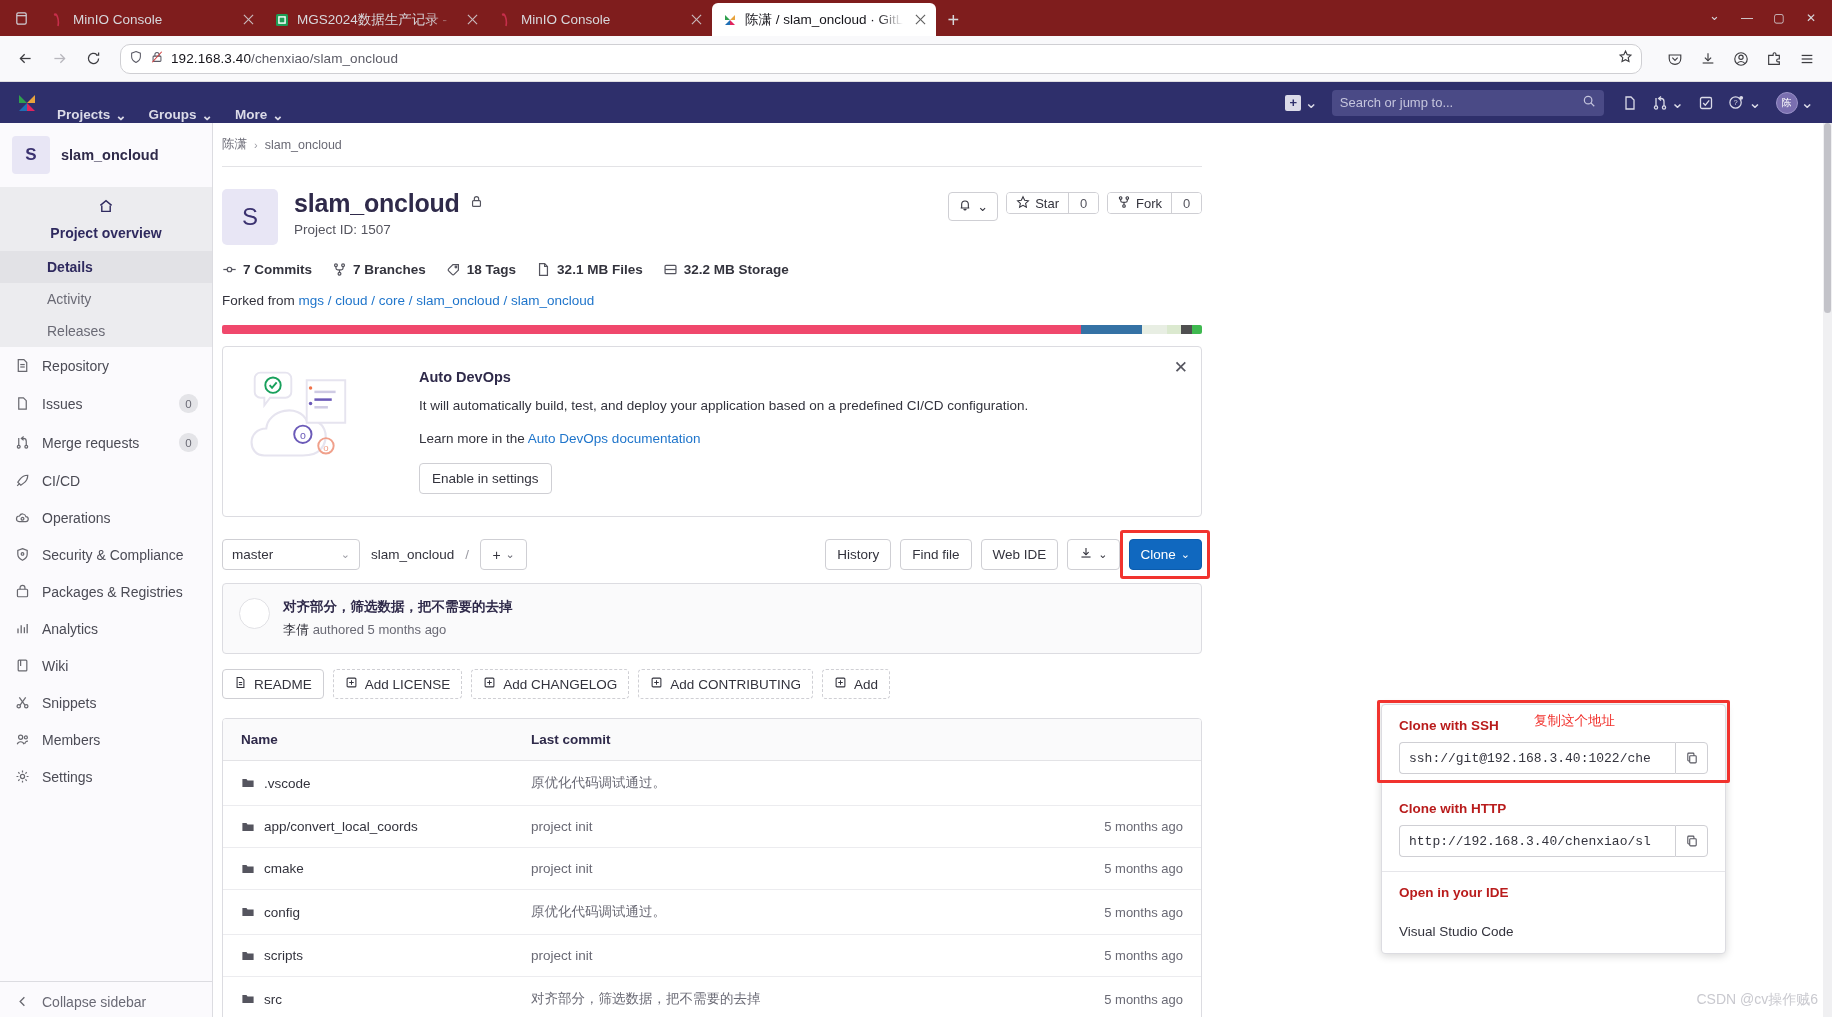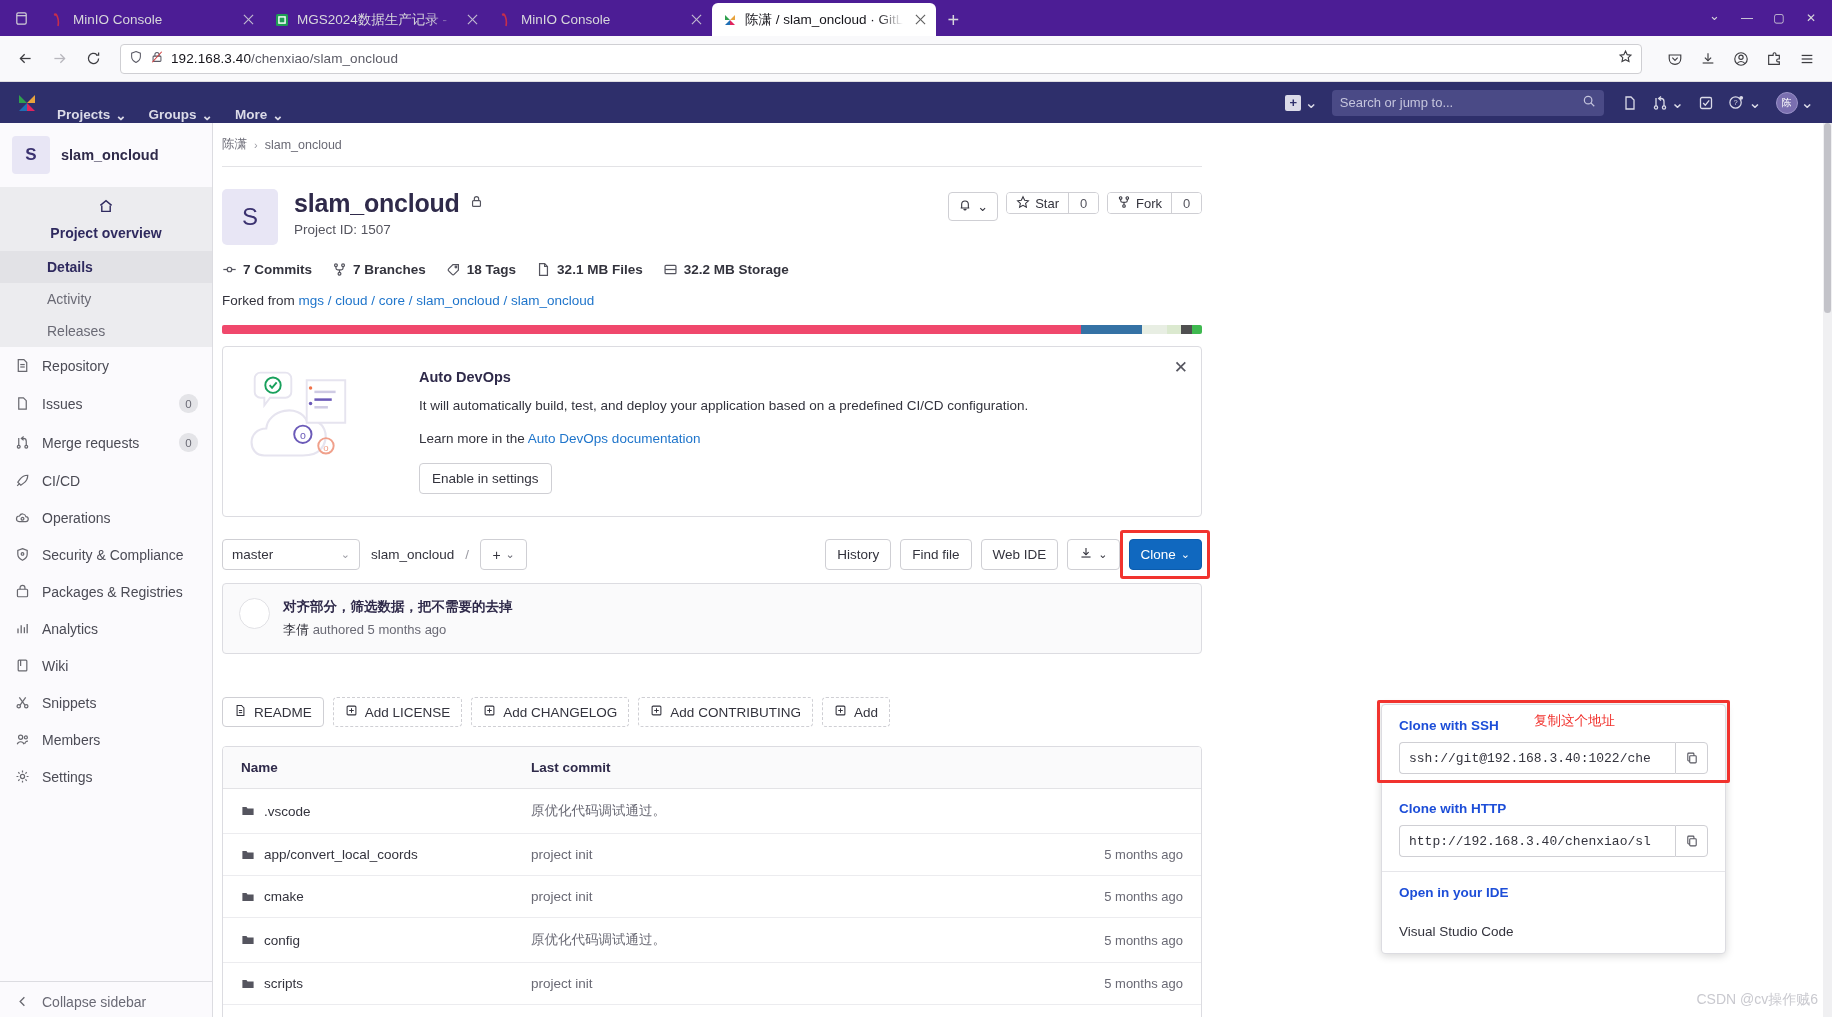--- a/index.html
+++ b/index.html
@@ -5,21 +5,21 @@
   * { box-sizing: border-box; margin: 0; padding: 0; }
   html, body {
     width: 1832px; height: 1017px;
     font-family: "Liberation Sans", sans-serif;
     background: #fff; overflow: hidden;
   }
   body { position: relative; }
 
   
   .browser-tabstrip {
-    height: 36px; background: #4c1d95; display: flex; align-items: flex-end;
+    height: 36px; background: #7f1d1d; display: flex; align-items: flex-end;
     padding-left: 2px; position: relative;
   }
   .tab-list-btn {
     width: 38px; height: 36px; display: flex; align-items: center; justify-content: center;
     color: #d0cfd6;
   }
   .btab {
     height: 33px; min-width: 224px; max-width: 236px; display: flex; align-items: center;
     padding: 0 6px 0 10px; color: #d7d7db; font-size: 13.5px; position: relative;
     border-radius: 6px 6px 0 0; gap: 7px;
@@ -37,21 +37,21 @@
   .winbtns > div { width: 30px; height:30px; display:flex;align-items:center;justify-content:center; color:#d7d7db; font-size:12px;}
   .chev-down-tabs { position:absolute; right: 112px; top: 8px; color:#d7d7db; font-size: 13px; }
 
   .browser-toolbar {
     height: 46px; background: #f9f9fb; display: flex; align-items: center;
     padding: 0 10px; gap: 4px; border-bottom: 1px solid #dedde1;
   }
   .navbtn { width: 30px; height:30px; display:flex; align-items:center; justify-content:center; color:#3d3d41; }
   .navbtn.disabled { color: #b8b7bd; }
   .urlbar {
-    flex: 1; height: 30px; background: #ffffff; border: 1px solid #cfcfd3; border-radius: 4px;
+    flex: 1; height: 30px; background: #ffffff; border: 1px solid #cfcfd3; border-radius: 10px;
     display:flex; align-items:center; padding: 0 8px; gap: 7px; margin-left: 8px; margin-right: 14px;
   }
   .urlbar .utext { font-size: 13.5px; color:#15141a; letter-spacing:.1px; }
   .urlbar .utext .dim { color: #5b5b66; }
   .toolbar-icons { display:flex; align-items:center; gap: 3px; }
   .toolbar-icons > div { width:30px; height:30px; display:flex;align-items:center;justify-content:center; color:#3d3d41;}
 
   
   .gl-nav {
     height: 41px; background: #2e2f6b; display:flex; align-items:center; gap: 0; padding-left: 8px;
@@ -159,40 +159,40 @@
   .btn-lg { height:31px; font-size:13.5px; padding: 0 11px;}
   .btn-blue { background:#1068bf; border-color:#0b5cad; color:#fff; font-weight:500;}
   .clone-hl { position:absolute; right:-8px; top:-9px; width: 90px; height: 49px; border:3px solid #f1332e; border-radius:3px; pointer-events:none;}
 
   
   .clone-dd {
     position:absolute; top: 581px; left: 1168px; width: 345px; background:#fff;
     border:1px solid #dcdce1; border-radius:4px; box-shadow: 0 2px 9px rgba(0,0,0,.16); z-index: 40;
   }
   .clone-sec { padding: 13px 17px 14px 17px; }
-  .clone-h { font-size:13.5px; font-weight:700; color:#1d4ed8; margin-bottom: 9px;}
+  .clone-h { font-size:13.5px; font-weight:700; color:#b91c1c; margin-bottom: 9px;}
   .clone-input-row { display:flex; align-items:stretch; height:32px; }
   .clone-input {
     flex:1; border:1px solid #cfcfd4; border-right:none; border-radius:4px 0 0 4px;
     font-family:"Liberation Mono", monospace; font-size:13px; color:#33333d;
     display:flex; align-items:center; padding: 0 9px; overflow:hidden; white-space:nowrap; background:#fff;
   }
   .clone-copy { width:33px; border:1px solid #cfcfd4; border-radius:0 4px 4px 0; background:#fff; display:flex;align-items:center;justify-content:center;color:#55555f;}
   .ide-item { padding: 11px 17px 14px 17px; font-size:13.5px; color:#33333d;}
   .ssh-hl { position:absolute; left:-5px; top:-5px; width: 353px; height: 83px; border:3px solid #f1332e; border-radius:2px; pointer-events:none; z-index:5;}
   .ann-red { position:absolute; left: 152px; top: 7px; color:#f1332e; font-size:13.5px; z-index: 6; white-space:nowrap;}
 
   .commit-card { border:1px solid #dcdce1; border-radius:4px; margin-top: 13px; padding: 14px 16px; display:flex; gap:13px; align-items:flex-start; background:#fafafb;}
   .commit-avatar { width:31px;height:31px;border-radius:50%;background:#fff;border:1px solid #e1e1e5; flex:0 0 31px;}
   .commit-msg { font-size:13.5px; font-weight:700; color:#2f2a4a;}
   .commit-meta { font-size:13px; color:#6a6a75; margin-top:5px;}
   .commit-meta .author { color:#33333d; }
 
   .file-actions { display:flex; gap:9px; margin-top: 15px; }
-  .chip { border:1px solid #cfcfd4; border-radius:4px; background:#fff; height:30px; display:inline-flex;align-items:center;gap:7px;padding:0 11px;font-size:13.5px;color:#33333d;margin-top:28px;}
+  .chip { border:1px solid #cfcfd4; border-radius:4px; background:#fff; height:30px; display:inline-flex;align-items:center;gap:7px;padding:0 11px;font-size:13.5px;color:#33333d;}
   .chip.dashed { border-style:dashed; }
 
   .file-table { margin-top: 19px; border:1px solid #dcdce1; border-radius:4px; overflow:hidden;}
   .ft-head { display:flex; background:#fafafb; border-bottom:1px solid #e3e3e6; font-size:13.5px; font-weight:700; color:#2f2a4a; padding: 13px 18px;}
   .ft-row { display:flex; border-bottom:1px solid #ececef; font-size:13.5px; color:#33333d; padding: 13px 18px; align-items:center;}
   .ft-name { width: 290px; flex:0 0 290px; display:flex; align-items:center; gap:9px;}
   .ft-commit { flex:1; color:#6a6a75;}
   .ft-time { width: 130px; text-align:right; color:#6a6a75; font-size:13px;}
   .ft-head .ft-commit { color:#2f2a4a; }
   .folder-ico { color:#55555f; display:flex; align-items:center;}

